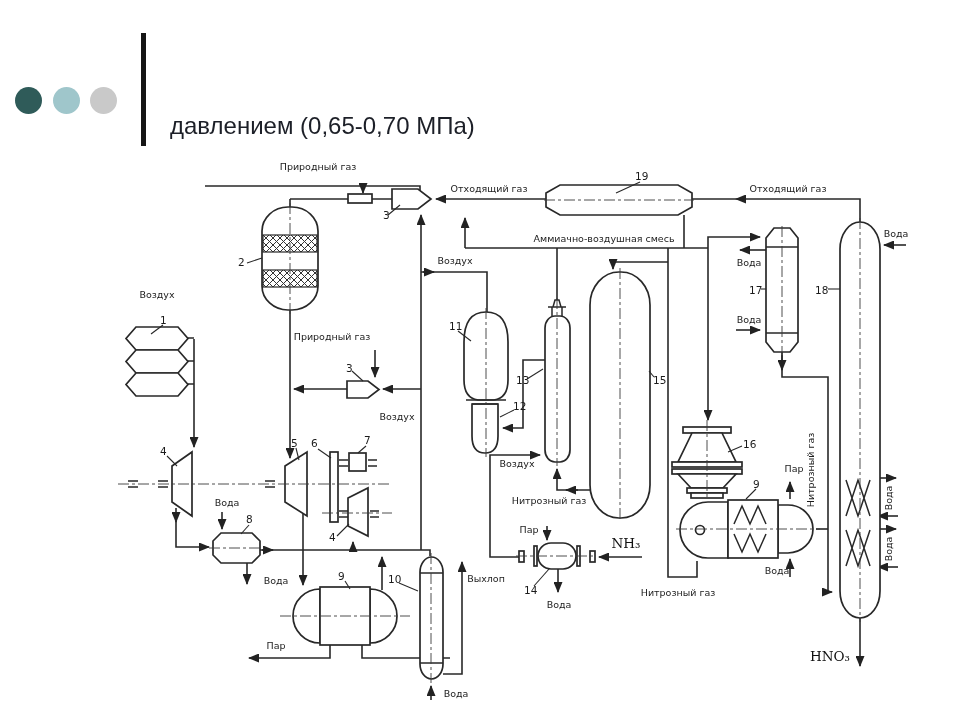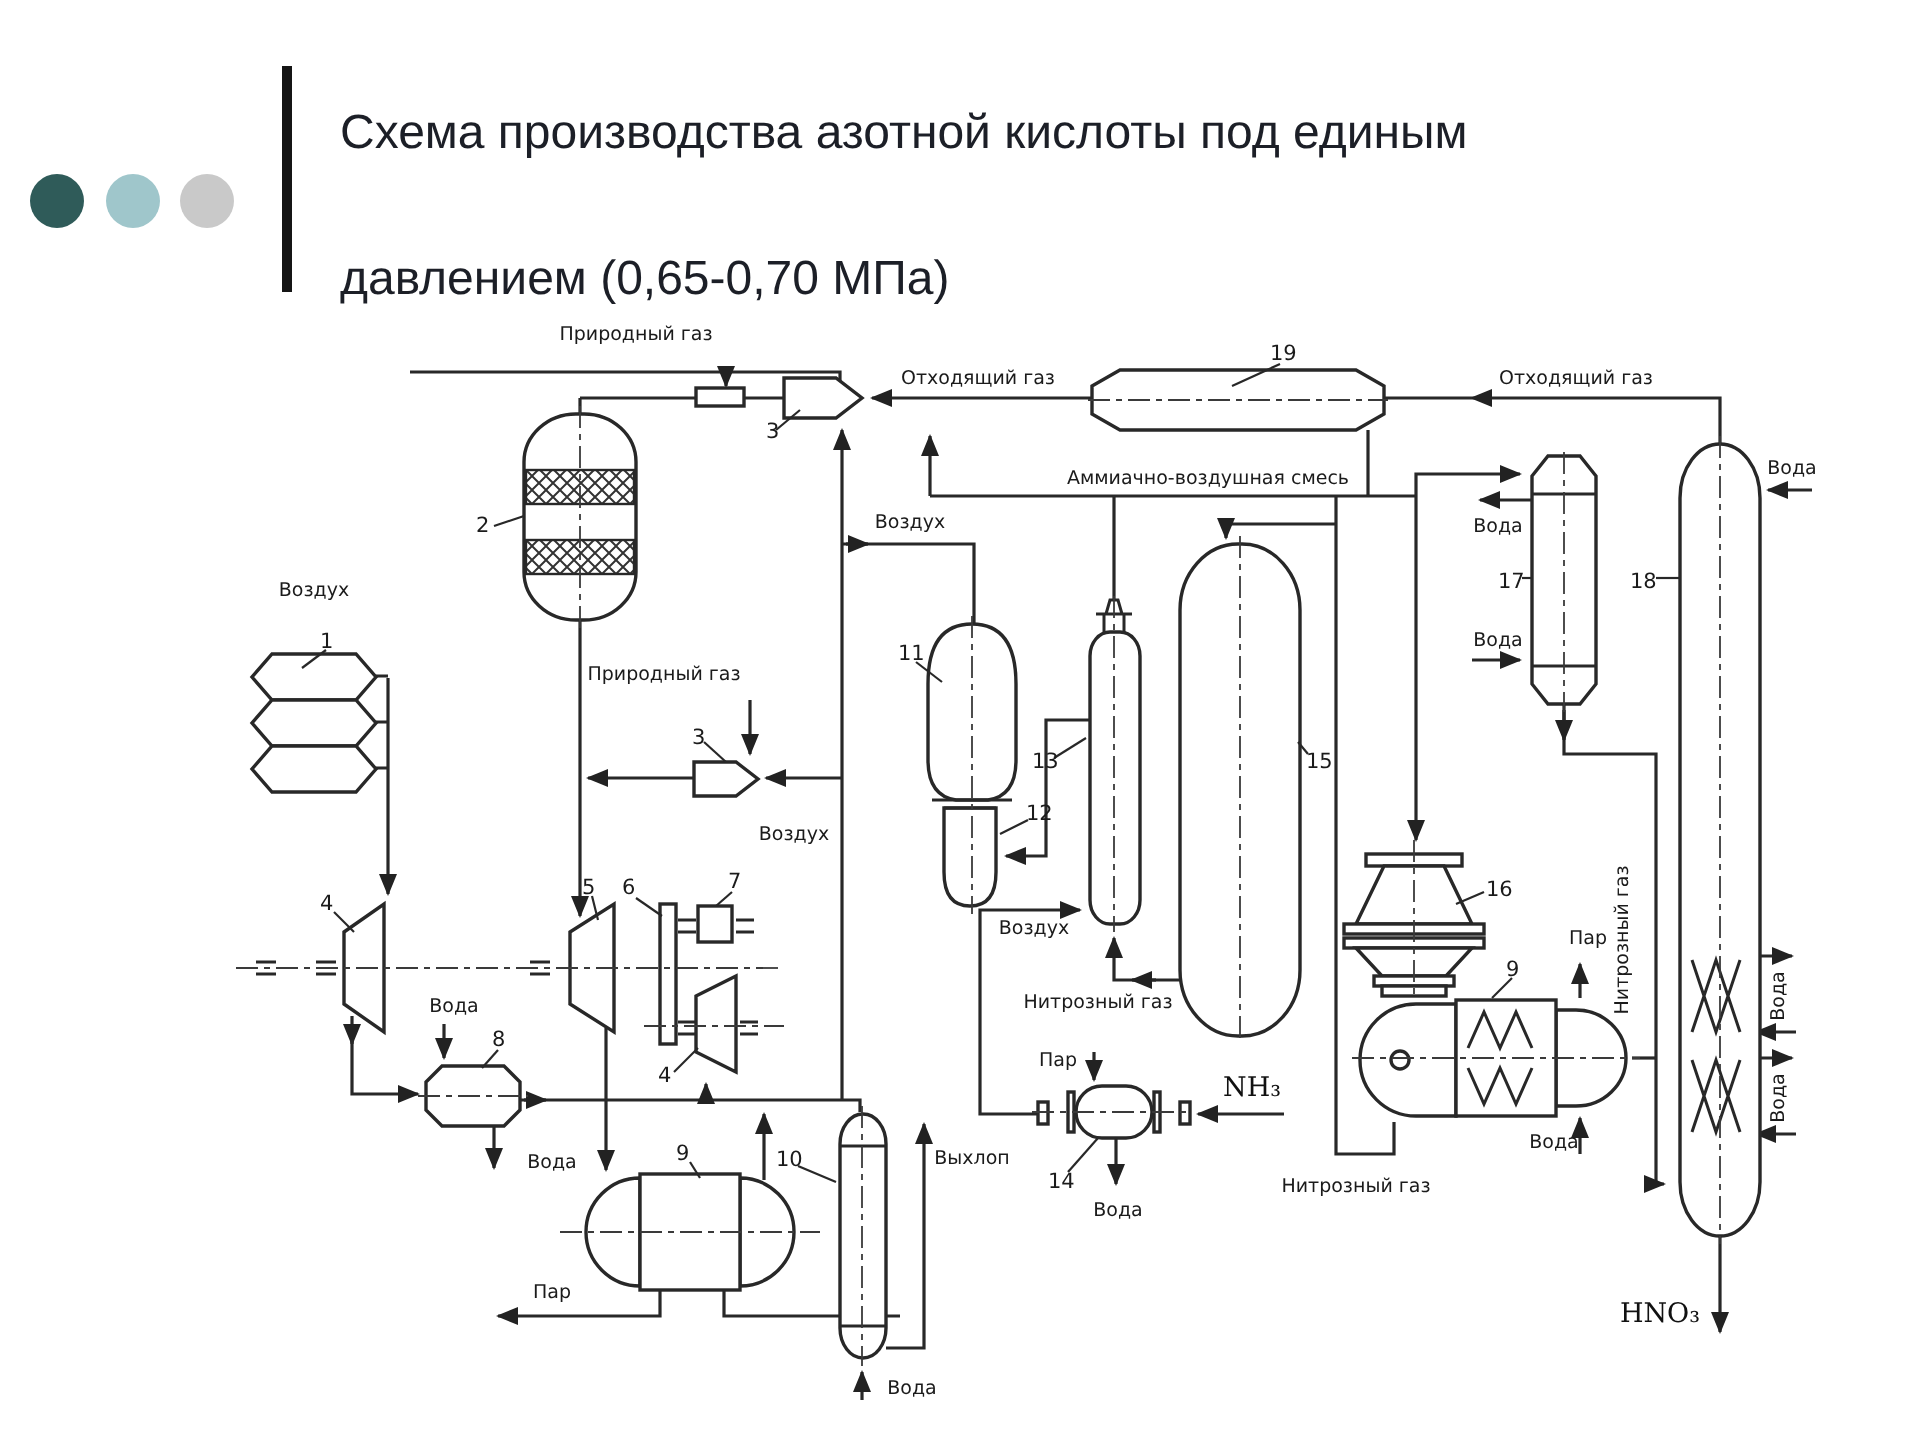--- a/index.html
+++ b/index.html
@@ -6,41 +6,40 @@
   #slide{position:relative;width:960px;height:720px;background:#ffffff;overflow:hidden;
          font-family:"Liberation Sans",sans-serif;}
   .bullet{position:absolute;top:87px;width:27px;height:27px;border-radius:50%;}
   #b1{left:15px;background:#2f5b59;}
   #b2{left:53px;background:#9fc6cb;}
   #b3{left:90px;background:#c9c9c9;}
   #vbar{position:absolute;left:141px;top:33px;width:5px;height:113px;background:#151515;}
   .title-line{position:absolute;left:170px;color:#1c1f27;font-size:24px;white-space:nowrap;
               font-family:"Liberation Sans",sans-serif;}
   #t1{top:53px;}
-  #t2{top:126px;text-align:center;}
+  #t2{top:112px;text-align:center;}
   #dwg{position:absolute;left:0;top:0;width:960px;height:720px;}
   .pipes{stroke:#282828;stroke-width:1.6;fill:none;}
   .vess{fill:#ffffff;stroke:#282828;stroke-width:1.7;}
   .vessn{fill:none;stroke:#282828;stroke-width:1.5;}
   .cl{stroke:#3a3a3a;stroke-width:0.9;fill:none;stroke-dasharray:11 3 3 3;}
   .ldr{stroke:#282828;stroke-width:1.1;fill:none;}
   .lbl{font-family:"DejaVu Sans",sans-serif;font-size:9.5px;fill:#1b1b1b;}
   .num{font-family:"DejaVu Sans",sans-serif;font-size:10.5px;fill:#1b1b1b;}
   .chem{font-family:"DejaVu Serif",serif;font-size:13.5px;fill:#111;}
   .mid{text-anchor:middle;}
 </style>
 </head>
 <body>
 
 <div id="slide">
   <div class="bullet" id="b1"></div>
   <div class="bullet" id="b2"></div>
   <div class="bullet" id="b3"></div>
   <div id="vbar"></div>
-  <div class="title-line" id="t1">Схема производства азотной кислоты под единым</div>
   <div class="title-line" id="t2">давлением (0,65-0,70 МПа)</div>
 
   <svg id="dwg" viewBox="0 0 960 720">
     <defs>
       <marker id="ah" markerUnits="userSpaceOnUse" markerWidth="11" markerHeight="9" refX="10" refY="4.5" orient="auto">
         <path d="M0,0 L11,4.5 L0,9 z" fill="#222"></path>
       </marker>
       <pattern id="xh" width="7" height="7" patternUnits="userSpaceOnUse">
         <path d="M0,0 L7,7 M7,0 L0,7" stroke="#333" stroke-width="1" fill="none"></path>
       </pattern>

